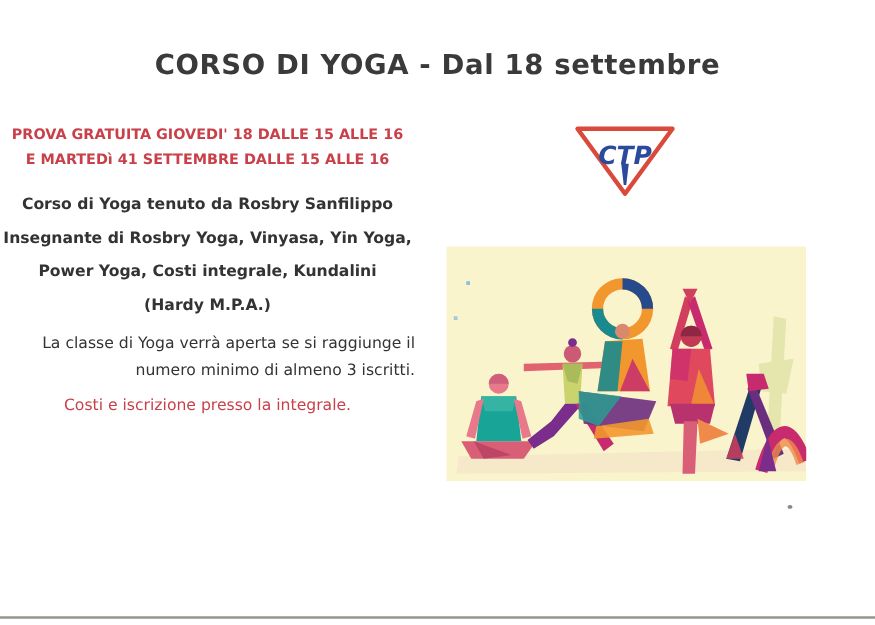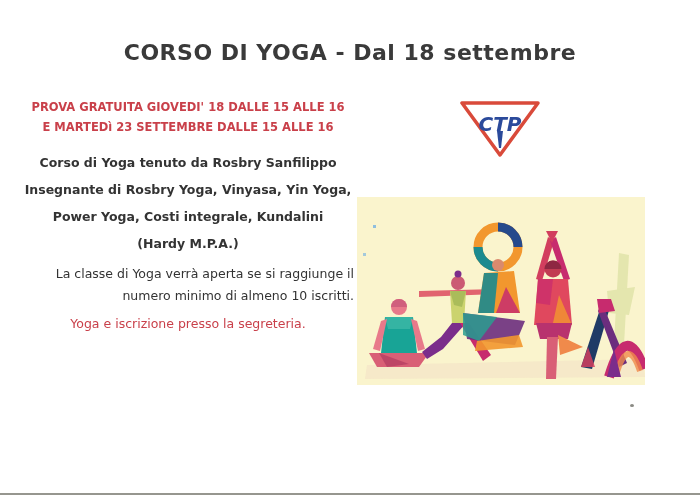--- a/index.html
+++ b/index.html
@@ -5,21 +5,21 @@
   html,body{margin:0;padding:0;background:#fff;}
   .sheet{
     position:relative;width:700px;height:500px;background:#ffffff;overflow:hidden;
     font-family:"DejaVu Sans",sans-serif;
   }
   .title{
     position:absolute;top:40px;left:0;width:700px;text-align:center;
     font-size:22px;font-weight:bold;letter-spacing:.5px;
     color:var(--title-ink,#3a3a3a);
   }
-  .text-col{position:absolute;left:22px;top:97px;width:332px;text-align:center;}
+  .text-col{position:absolute;left:0;top:97px;width:332px;text-align:center;}
   .promo-line{
     font-size:11.5px;font-weight:bold;line-height:20px;white-space:nowrap;
     color:var(--accent-red,#c9404a);
   }
   .details{margin-top:12px;}
   .detail-line{
     font-size:12.5px;line-height:27px;white-space:nowrap;
     color:var(--ink,#333333);
     font-weight:bold;
   }
@@ -40,33 +40,33 @@
 </head>
 <body>
 
 <div class="sheet">
 
   <div class="title">CORSO DI YOGA - Dal 18 settembre</div>
 
   <div class="text-col">
     <div class="promo">
       <div class="promo-line">PROVA GRATUITA GIOVEDI' 18 DALLE 15 ALLE 16</div>
-      <div class="promo-line">E MARTEDì 23 SETTEMBRE DALLE 15 ALLE 16</div>
+      <div class="promo-line">E MARTEDì 41 SETTEMBRE DALLE 15 ALLE 16</div>
     </div>
     <div class="details">
       <div class="detail-line">Corso di Yoga tenuto da Rosbry Sanfilippo</div>
       <div class="detail-line">Insegnante di Rosbry Yoga, Vinyasa, Yin Yoga,</div>
       <div class="detail-line">Power Yoga, Costi integrale, Kundalini</div>
       <div class="detail-line">(Hardy M.P.A.)</div>
     </div>
     <div class="enroll">
       <div class="enroll-line">La classe di Yoga verrà aperta se si raggiunge il</div>
-      <div class="enroll-line">numero minimo di almeno 10 iscritti.</div>
+      <div class="enroll-line">numero minimo di almeno 3 iscritti.</div>
     </div>
-    <div class="costs">Yoga e iscrizione presso la segreteria.</div>
+    <div class="costs">Costi e iscrizione presso la integrale.</div>
   </div>
 
   <svg class="logo" viewBox="0 0 90 62" aria-hidden="true">
     <polygon points="7,5 83,5 45,57" fill="none" style="stroke:var(--logo-red,#d94a3a)" stroke-width="3.5" stroke-linejoin="round"></polygon>
     <text x="45" y="33" text-anchor="middle" font-size="20" font-weight="bold" font-style="italic" font-family="DejaVu Sans, sans-serif" style="fill:var(--logo-blue,#2b4a9b)">CTP</text>
     <polygon points="42,33 48,33 46,50 44,50" style="fill:var(--logo-blue,#2b4a9b)"></polygon>
   </svg>
 
   <svg class="yoga-art" viewBox="0 0 288 188" aria-hidden="true">
     <rect x="0" y="0" width="288" height="188" style="fill:var(--illustration-bg,#faf4cd)"></rect>

